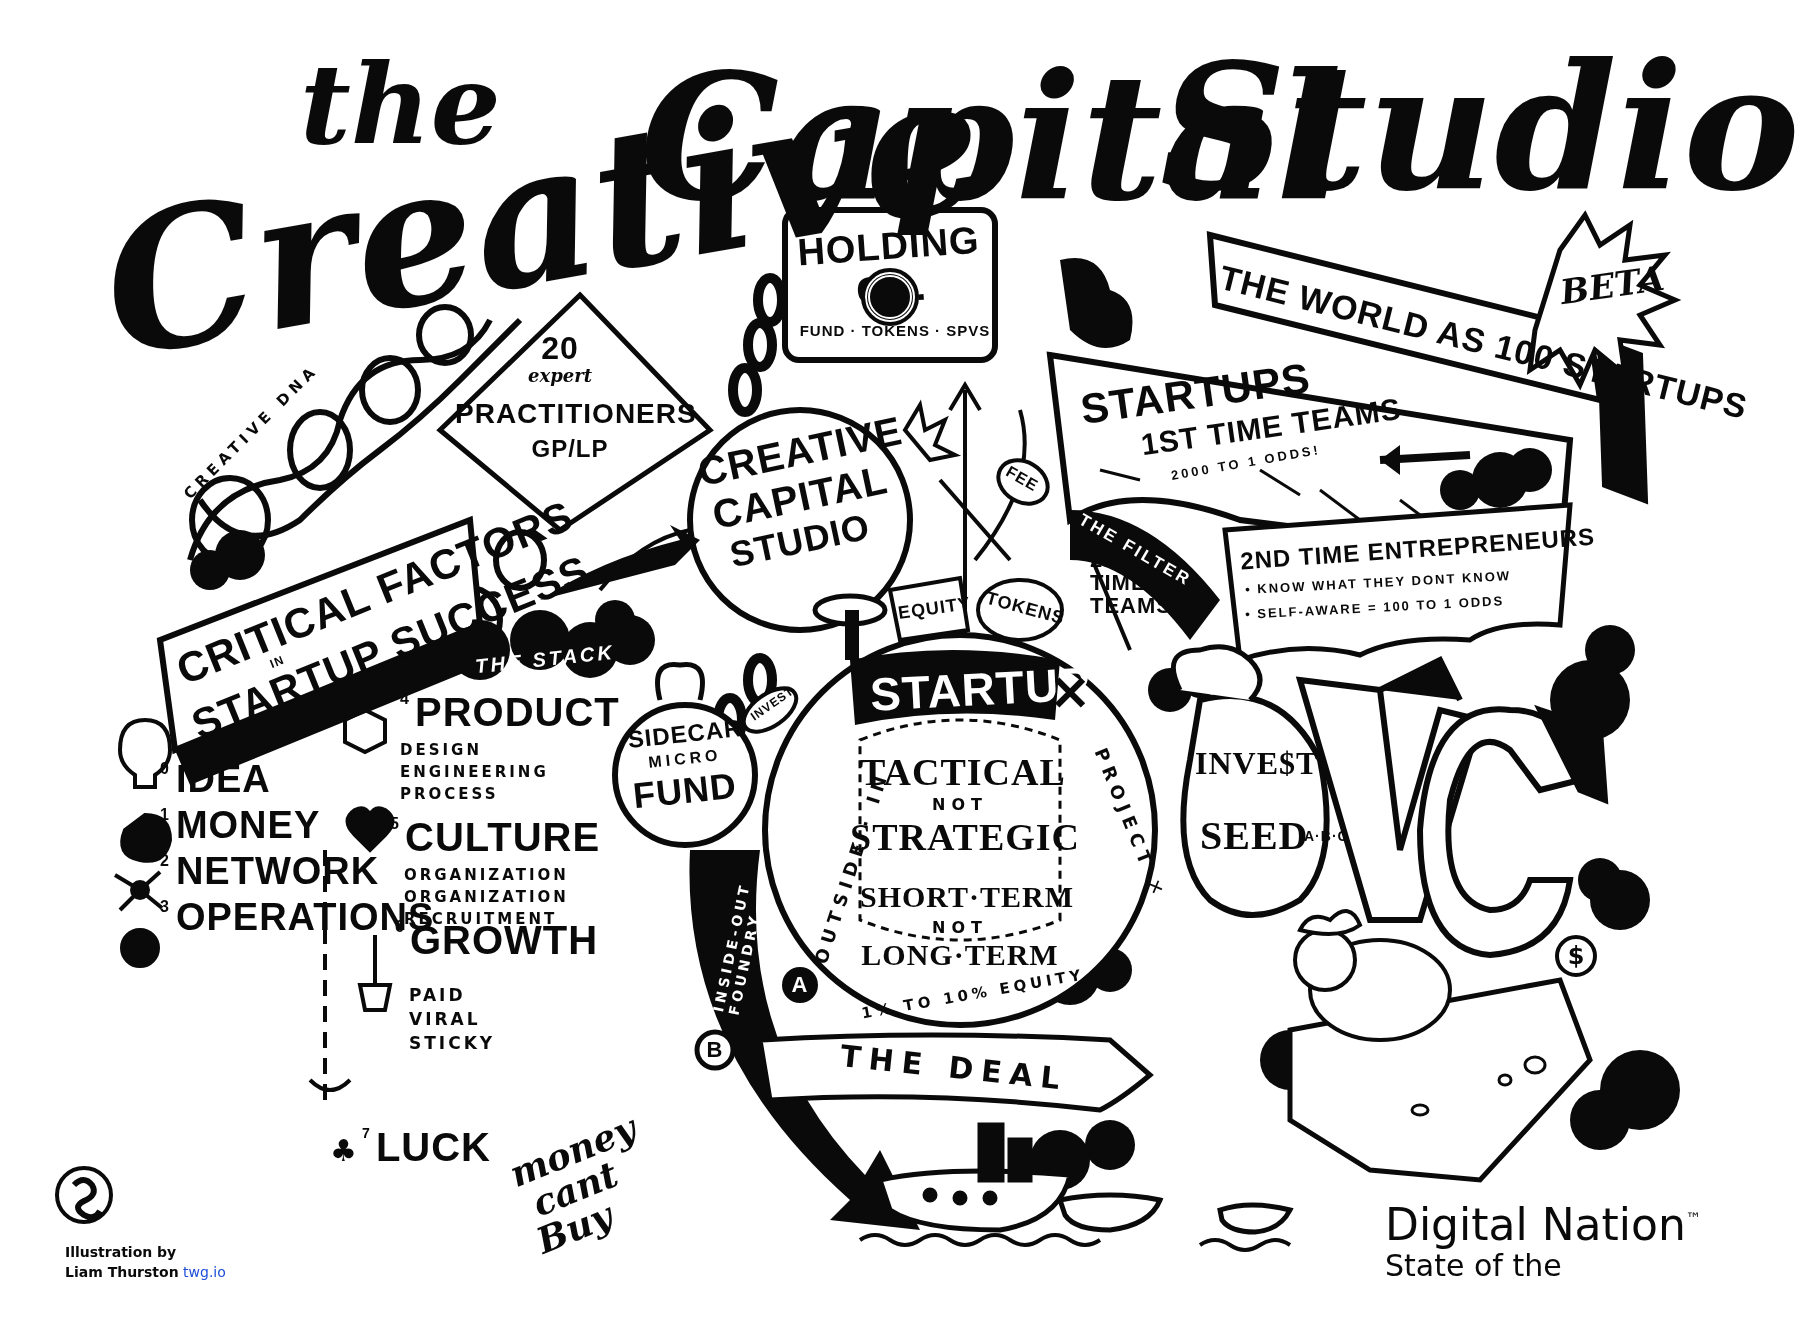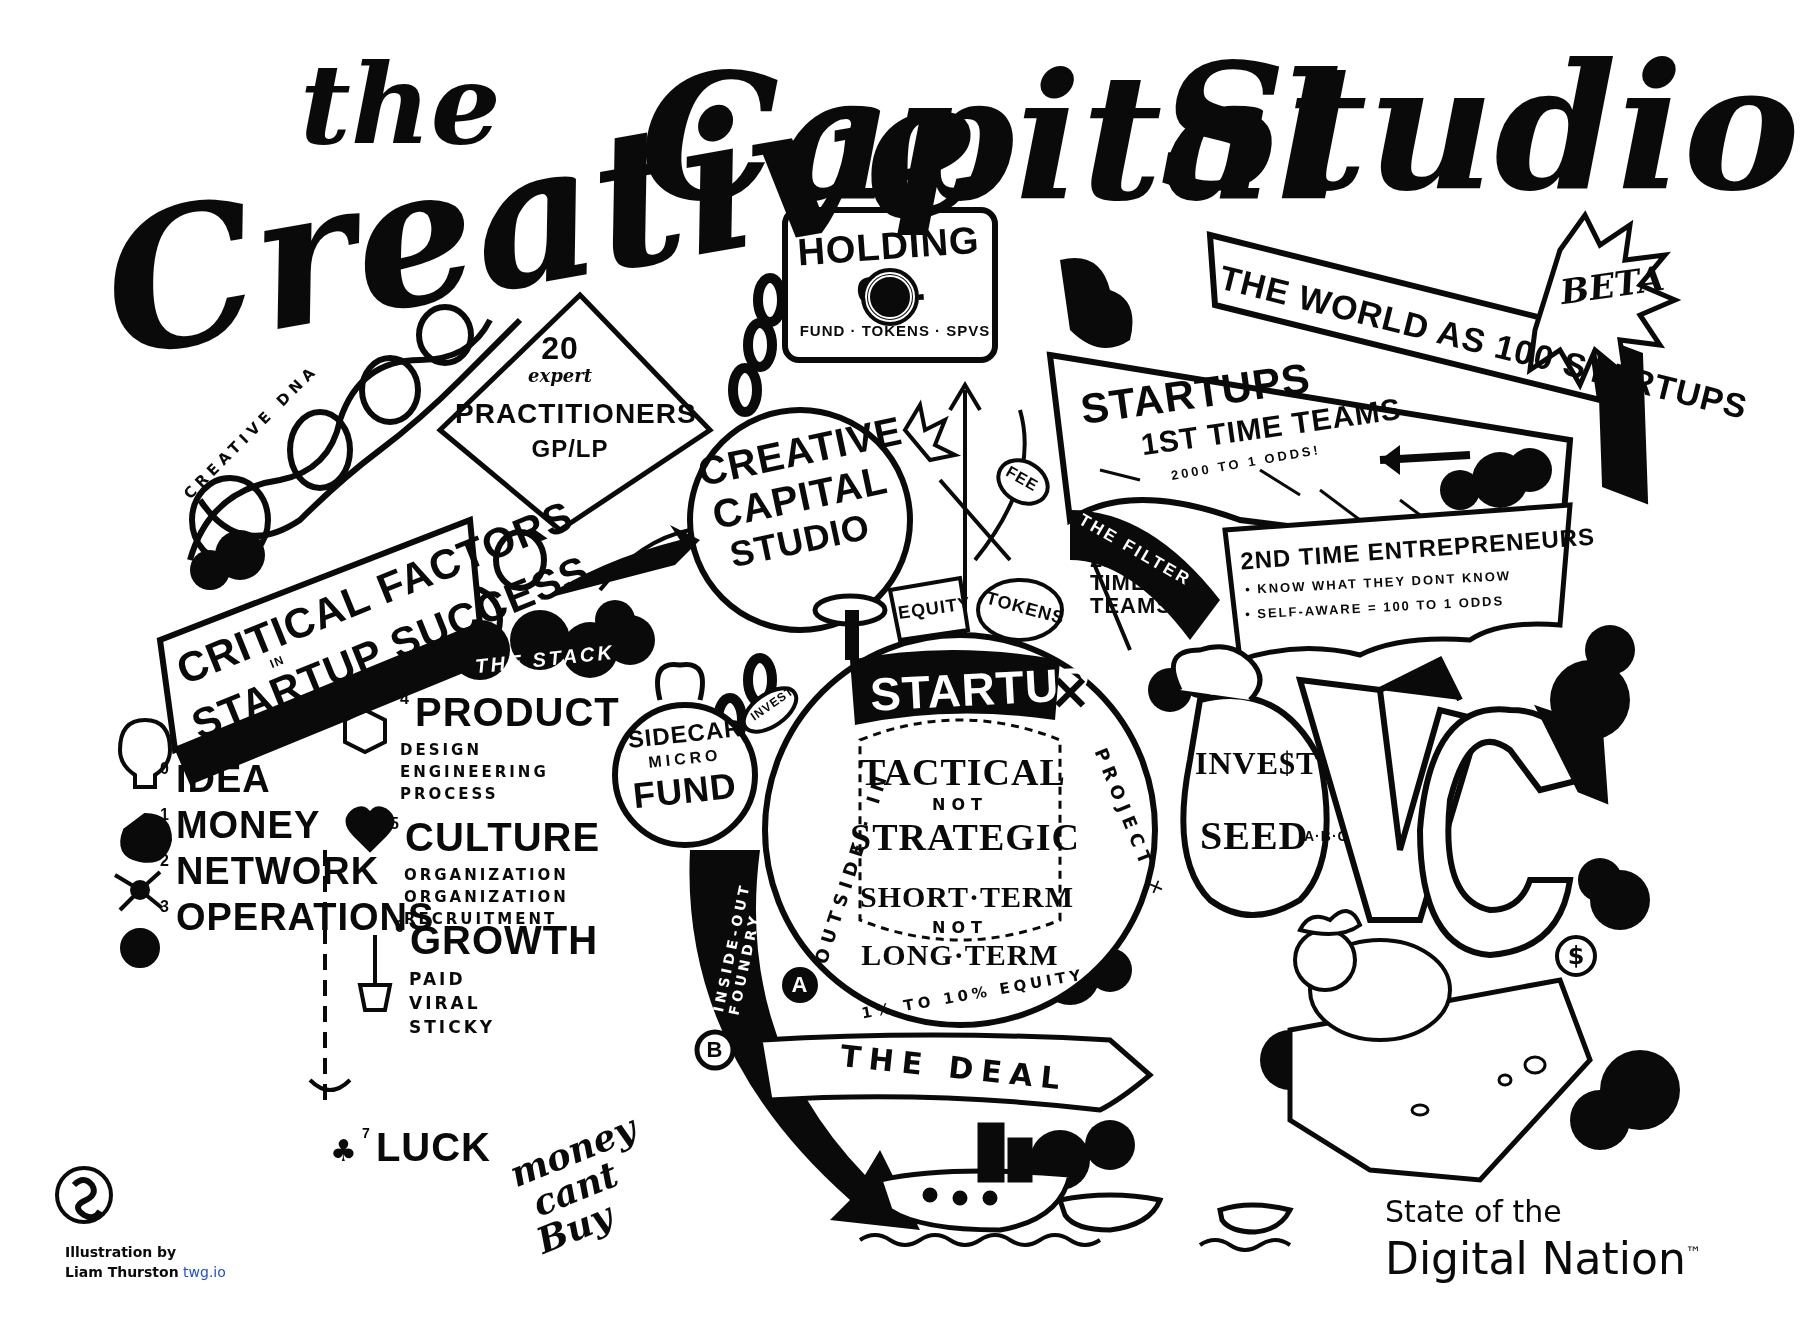--- a/index.html
+++ b/index.html
@@ -273,21 +273,21 @@
   <span class="hand" style="font-size:40px;">CULTURE</span>
   <div class="small" style="margin-top:4px; margin-left:14px; line-height:22px;">
     <div>ORGANIZATION</div>
     <div>ORGANIZATION</div>
     <div>RECRUITMENT</div>
   </div>
 </div>
 <div class="abs" style="left:395px; top:918px;">
   <span class="hand" style="font-size:16px; vertical-align:top;">6</span>
   <span class="hand" style="font-size:40px;">GROWTH</span>
-  <div class="small" style="margin-top:4px; margin-left:14px; line-height:24px; font-size:17px;">
+  <div class="small" style="margin-top:20px; margin-left:14px; line-height:24px; font-size:17px;">
     <div>PAID</div>
     <div>VIRAL</div>
     <div>STICKY</div>
   </div>
 </div>
 
 <div class="abs" style="left:330px; top:1125px;">
   <span style="font-size:30px;">♣</span>
   <span class="hand" style="font-size:14px; vertical-align:top;">7</span>
   <span class="hand" style="font-size:40px;">LUCK</span>
@@ -328,17 +328,17 @@
 
 <div class="abs" style="left:65px; top:1242px; font-family:'DejaVu Sans',sans-serif; font-size:14px; line-height:20px;">
   <div style="font-weight:bold;">Illustration by</div>
   <div>
     <span style="font-weight:bold;">Liam Thurston</span>
     <a style="color:#1d4ed8; text-decoration:none;">twg.io</a>
   </div>
 </div>
 
 <div class="abs" style="left:1385px; top:1195px; font-family:'DejaVu Sans',sans-serif; color:#0a0a0a;">
-  <div style="font-size:30px; line-height:34px;">State of the</div>
   <div style="font-size:44px; line-height:48px;">
     <span>Digital Nation</span><sup style="font-size:16px;">™</sup>
   </div>
+  <div style="font-size:30px; line-height:34px;">State of the</div>
 </div>
 
 </body></html>

